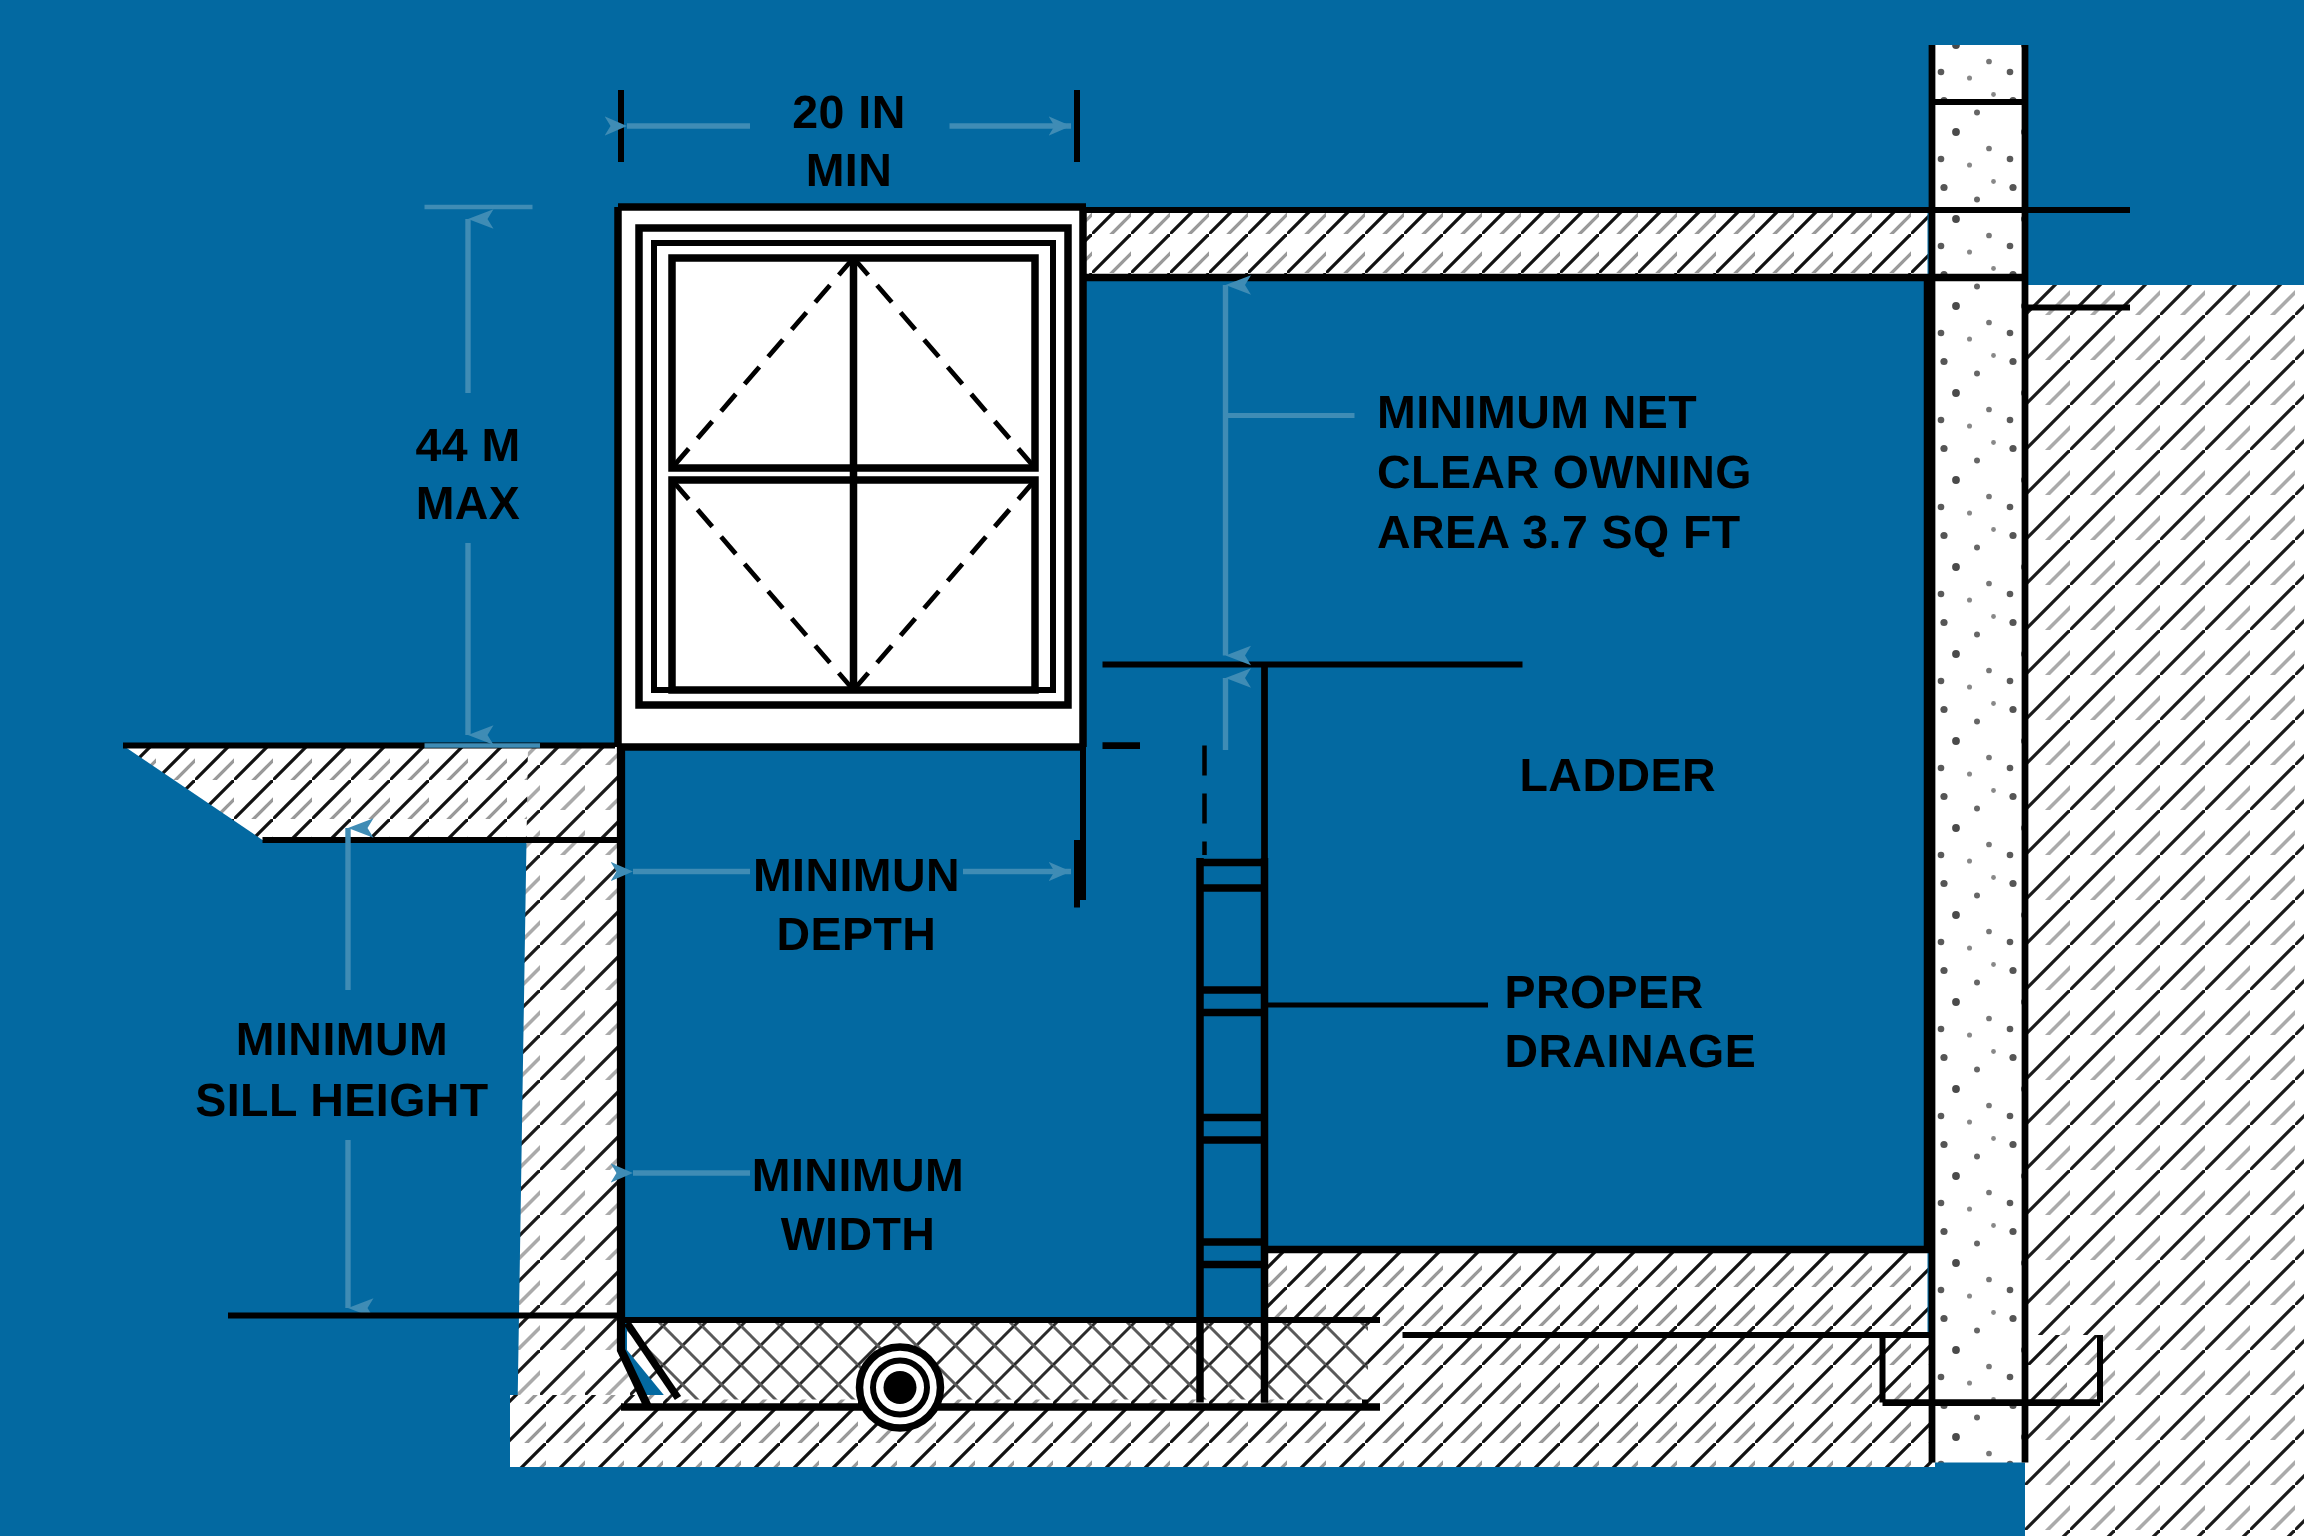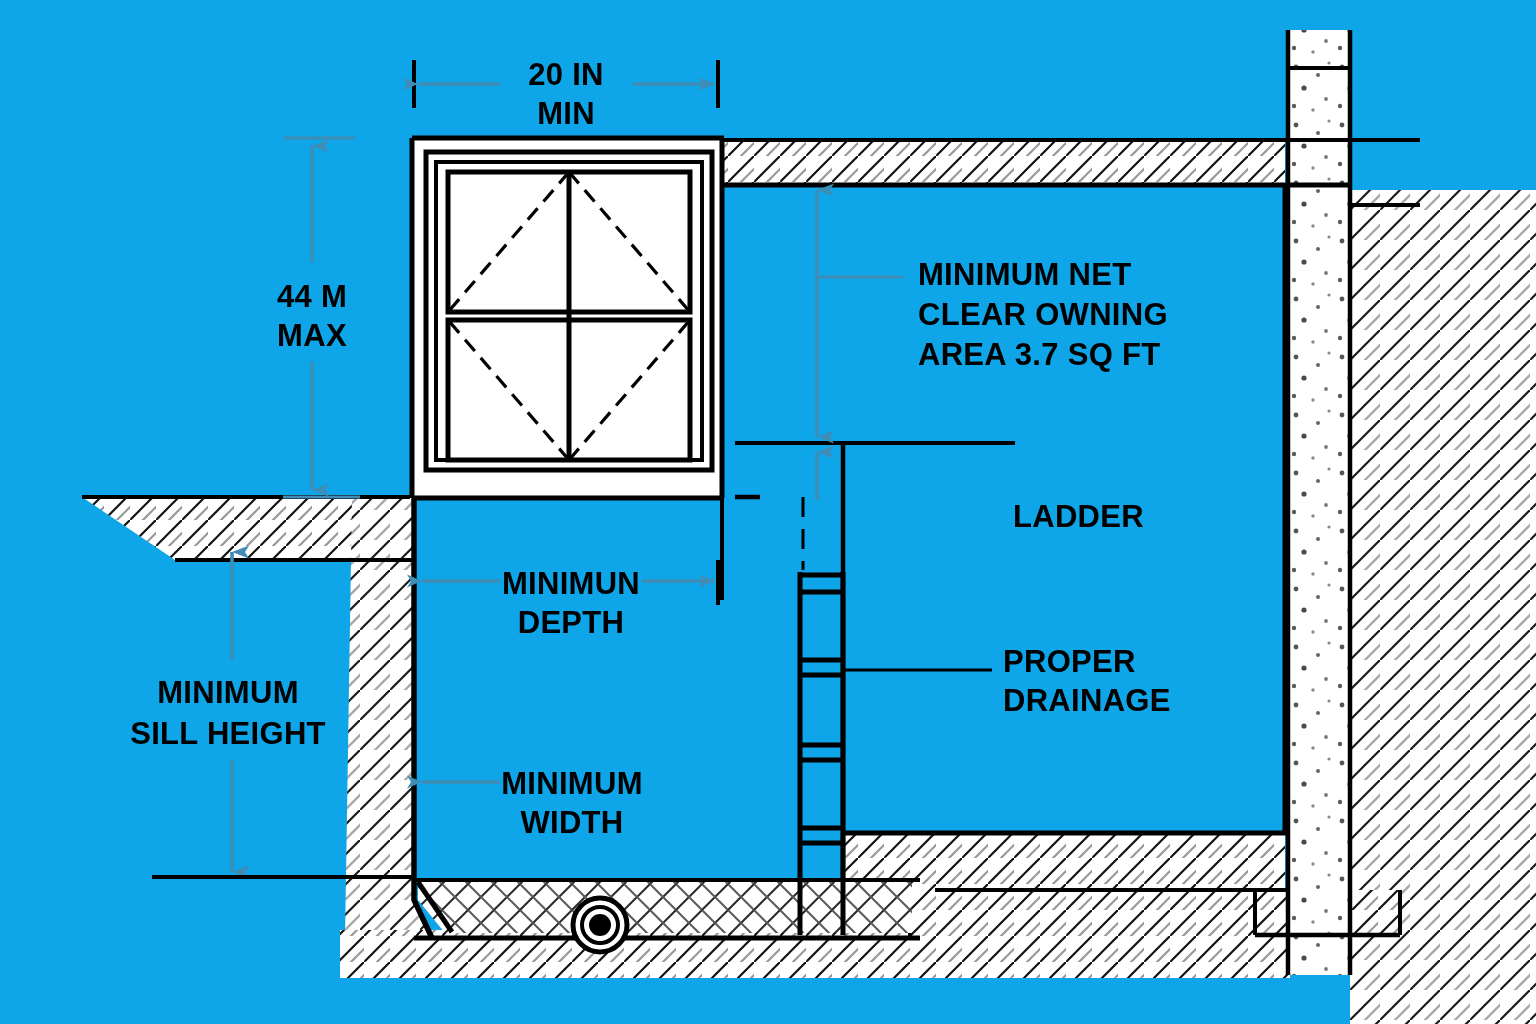--- a/index.html
+++ b/index.html
@@ -7,21 +7,21 @@
     padding: 0;
     background: #ffffff;
   }
   body {
     font-family: "Liberation Sans", sans-serif;
   }
   #stage {
     position: relative;
     width: 1536px;
     height: 1024px;
-    background: #0ea5e9;
+    background: #0369a1;
     overflow: hidden;
     text-align: center;
   }
   #stage svg {
     position: absolute;
     left: 0;
     top: 0;
   }
   .lbl {
     font-family: "Liberation Sans", sans-serif;

